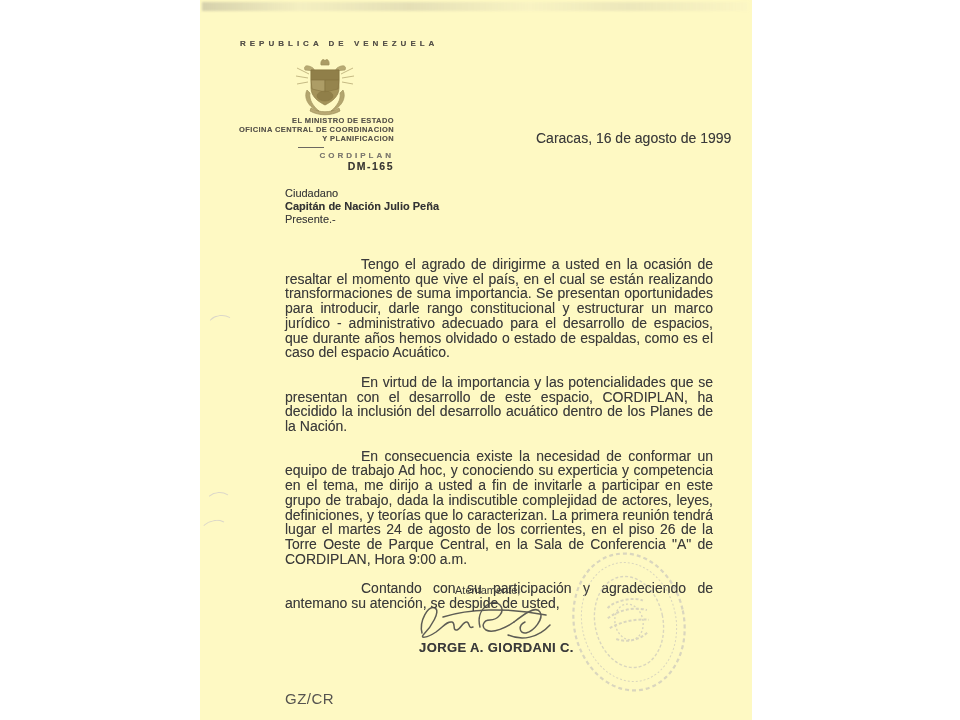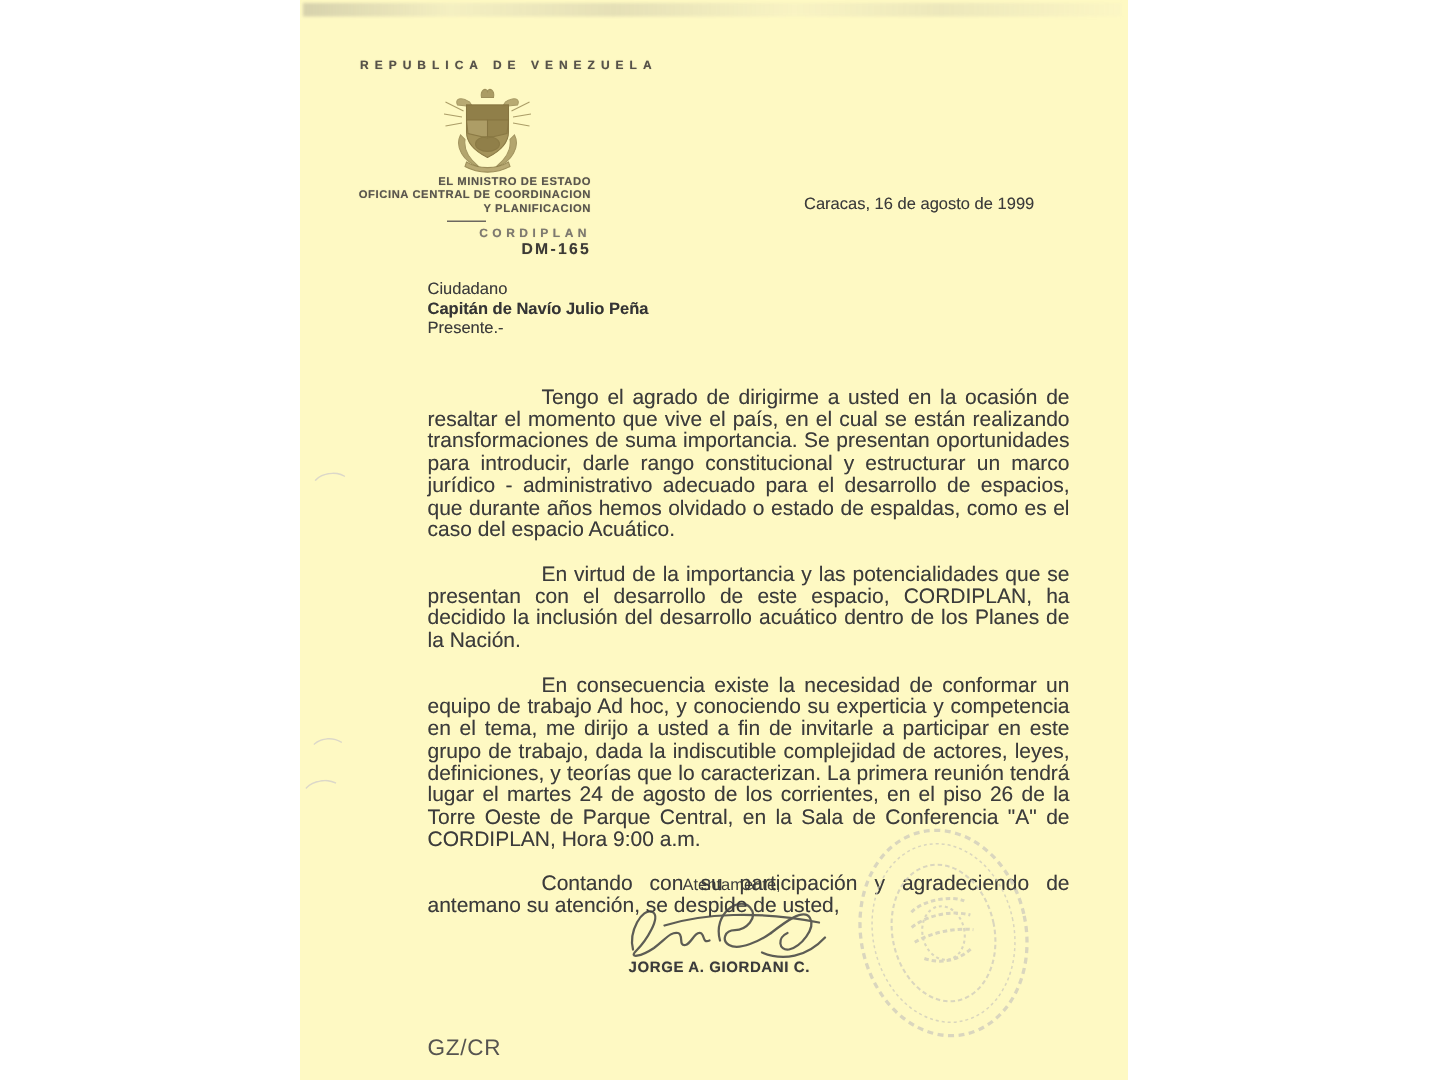--- a/index.html
+++ b/index.html
@@ -28,40 +28,40 @@
   .coat{position:absolute;left:93px;top:56px;width:64px;height:60px;}
   .ministry-block{
     position:absolute;left:28px;top:116px;width:166px;text-align:right;
     font-size:7.5px;line-height:9px;color:#5a564d;font-weight:600;
     letter-spacing:0.4px;text-shadow:0 0 0.5px rgba(90,85,75,0.5);
   }
   .ministry-rule{width:26px;height:1px;background:#6c6860;margin:4px auto 3px;}
   .palace{font-size:8px;letter-spacing:3px;color:#7d7970;margin-top:1px;}
   .refnum{font-size:10.5px;font-weight:700;letter-spacing:1.5px;color:#3c3a35;margin-top:2px;}
   .date-line{
-    position:absolute;left:336px;top:130px;font-size:11px;color:#3b3b3b;
+    position:absolute;left:336px;top:130px;font-size:14px;color:#3b3b3b;
     text-shadow:0 0 0.4px rgba(60,60,60,0.4);
   }
   .recipient{
     position:absolute;left:85px;top:187px;font-size:11px;line-height:13px;color:#3b3b3b;
     text-shadow:0 0 0.4px rgba(60,60,60,0.4);
   }
   .recipient .name{font-weight:700;color:#343434;}
   .body-text{
     position:absolute;left:85px;top:257px;width:428px;color:#3b3b3b;
     text-shadow:0 0 0.4px rgba(60,60,60,0.4);
   }
   .body-text p{
     margin:0 0 15px 0;font-size:14px;line-height:14.7px;
     text-align:justify;text-indent:76px;
   }
   .valediction{position:absolute;left:255px;top:584px;font-size:11px;color:#3b3b3b;}
   .signature{position:absolute;left:210px;top:596px;width:154px;height:48px;}
   .signer-name{
-    position:absolute;left:219px;top:640px;font-size:10px;font-weight:700;
+    position:absolute;left:219px;top:640px;font-size:13px;font-weight:700;
     letter-spacing:0.4px;color:#3a3a3a;text-shadow:0 0 0.5px rgba(50,50,50,0.5);
   }
   .seal{position:absolute;left:363px;top:546px;width:132px;height:152px;opacity:0.9;}
   .initials{position:absolute;left:85px;top:690px;font-size:15px;color:#565450;letter-spacing:0.5px;}
   .punch{
     position:absolute;border:1.4px solid transparent;border-top-color:#dcd8c9;
     border-radius:50%;
   }
   .punch.p1{left:7px;top:315px;width:26px;height:20px;transform:rotate(-8deg);}
   .punch.p2{left:6px;top:492px;width:24px;height:18px;transform:rotate(-4deg);}
@@ -105,21 +105,21 @@
     <div>Y PLANIFICACION</div>
     <div class="ministry-rule"></div>
     <div class="palace">CORDIPLAN</div>
     <div class="refnum">DM-165</div>
   </div>
 
   <div class="date-line">Caracas, 16 de agosto de 1999</div>
 
   <div class="recipient">
     <div>Ciudadano</div>
-    <div class="name">Capitán de Navío Julio Peña</div>
+    <div class="name">Capitán de Nación Julio Peña</div>
     <div>Presente.-</div>
   </div>
 
   <div class="body-text">
     <p>Tengo el agrado de dirigirme a usted en la ocasión de resaltar el momento que vive el país, en el cual se están realizando transformaciones de suma importancia. Se presentan oportunidades para introducir, darle rango constitucional y estructurar un marco jurídico - administrativo adecuado para el desarrollo de espacios, que durante años hemos olvidado o estado de espaldas, como es el caso del espacio Acuático.</p>
     <p>En virtud de la importancia y las potencialidades que se presentan con el desarrollo de este espacio, CORDIPLAN, ha decidido la inclusión del desarrollo acuático dentro de los Planes de la Nación.</p>
     <p>En consecuencia existe la necesidad de conformar un equipo de trabajo Ad hoc, y conociendo su experticia y competencia en el tema, me dirijo a usted a fin de invitarle a participar en este grupo de trabajo, dada la indiscutible complejidad de actores, leyes, definiciones, y teorías que lo caracterizan. La primera reunión tendrá lugar el martes 24 de agosto de los corrientes, en el piso 26 de la Torre Oeste de Parque Central, en la Sala de Conferencia "A" de CORDIPLAN, Hora 9:00 a.m.</p>
     <p>Contando con su participación y agradeciendo de antemano su atención, se despide de usted,</p>
   </div>
 

